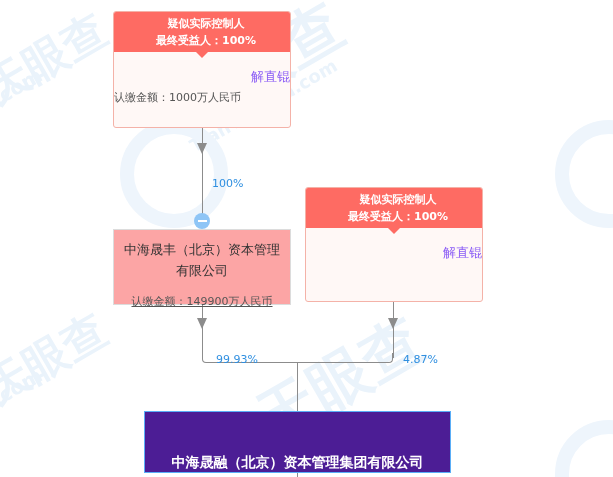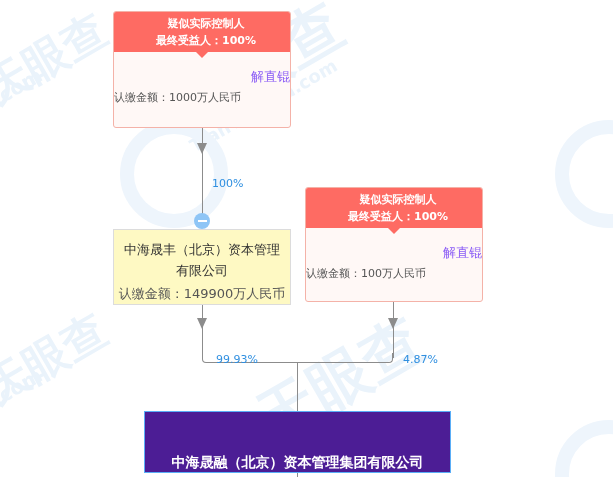--- a/index.html
+++ b/index.html
@@ -27,25 +27,25 @@
       border-radius:2px 2px 0 0; position:relative;
     }
     .ctrl-head::after {
       content:""; position:absolute; left:50%; bottom:-6px; margin-left:-6px;
       border-left:6px solid transparent; border-right:6px solid transparent;
       border-top:6px solid #fe6b63;
     }
     .ctrl-name { text-align:right; font-size:13px; color:#8b5cf6; margin-top:16px; }
     .ctrl-amt { text-align:left; font-size:11px; color:#555; margin-top:4px; }
     .mid-box {
-      position:absolute; background:#fef9c3; border:1px solid #dcdcdc; box-sizing:border-box;
+      position:absolute; background:#fca5a5; border:1px solid #dcdcdc; box-sizing:border-box;
       text-align:center;
     }
     .mid-name { font-size:13px; color:#333; line-height:21px; margin-top:9px; padding:0 10px; }
-    .mid-amt { font-size:13px; color:#555; margin-top:4px; }
+    .mid-amt { font-size:11px; color:#555; margin-top:13px;text-decoration:underline; }
     .collapse-btn {
       position:absolute; width:16px; height:16px; border-radius:50%;
       background:#8ec5f6; display:flex; align-items:center; justify-content:center;
     }
     .collapse-btn span { display:block; width:9px; height:2px; background:#fff; }
     .target-box {
       position:absolute; background:#4c1d95; border:1px solid #5aaef7; box-sizing:border-box;
       color:#fff; font-weight:bold; font-size:14px; display:flex; align-items:flex-end; justify-content:center;
     }
   </style>
@@ -94,18 +94,17 @@
   <div class="mid-name">中海晟丰（北京）资本管理有限公司</div>
   <div class="mid-amt">认缴金额：149900万人民币</div>
 </div>
 
 <div class="ctrl-box" style="left:305px;top:187px;width:178px;height:115px;">
   <div class="ctrl-head">
     <div>疑似实际控制人</div>
     <div>最终受益人：100%</div>
   </div>
   <div class="ctrl-name">解直锟</div>
-  <div class="ctrl-amt">认缴金额：100万人民币</div>
 </div>
 
 <div class="target-box" style="left:144px;top:411px;width:307px;height:62px;">
   <span>中海晟融（北京）资本管理集团有限公司</span>
 </div>
 
 </body></html>

